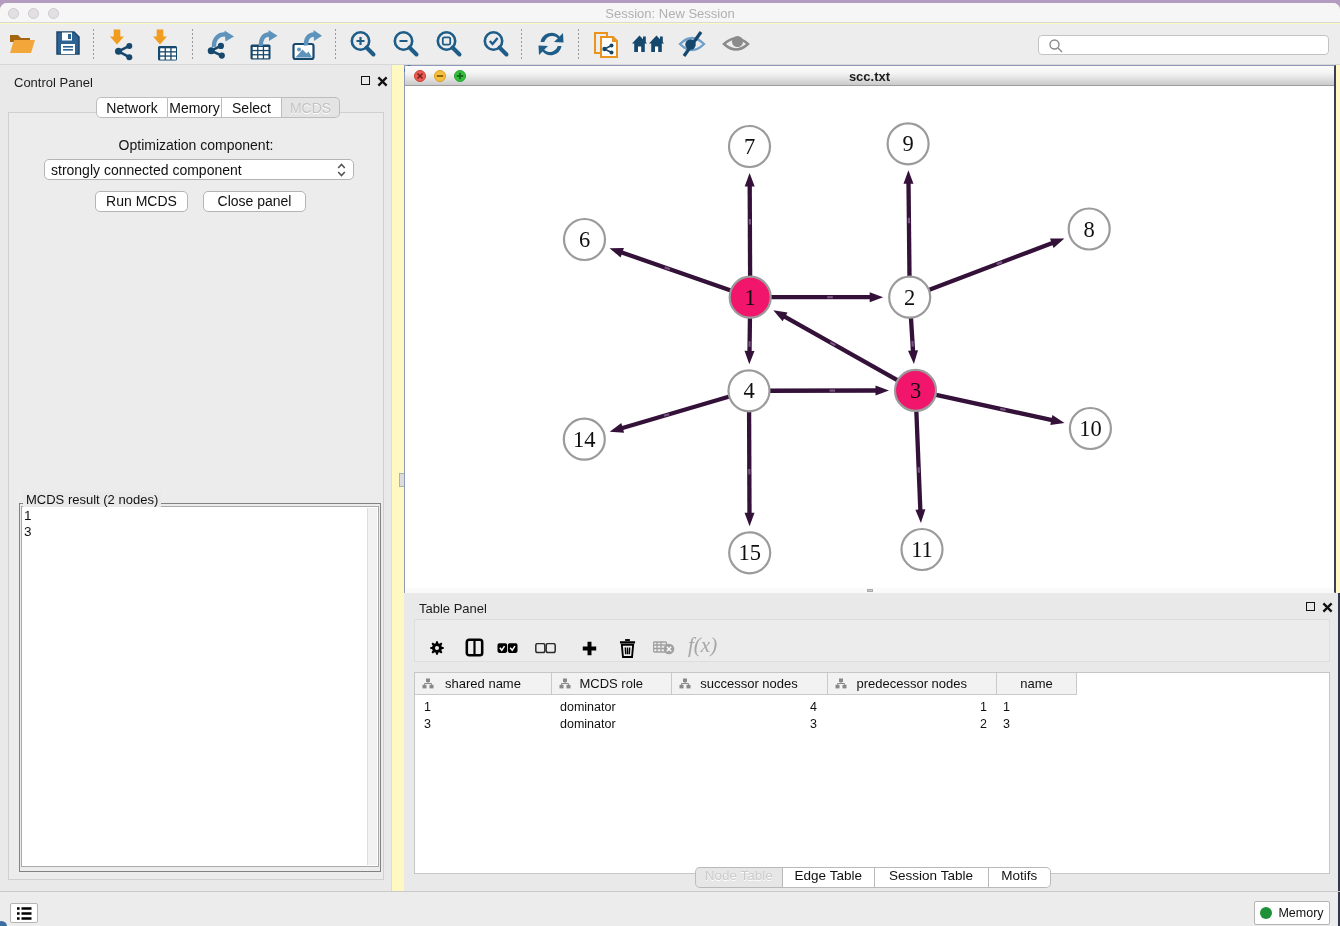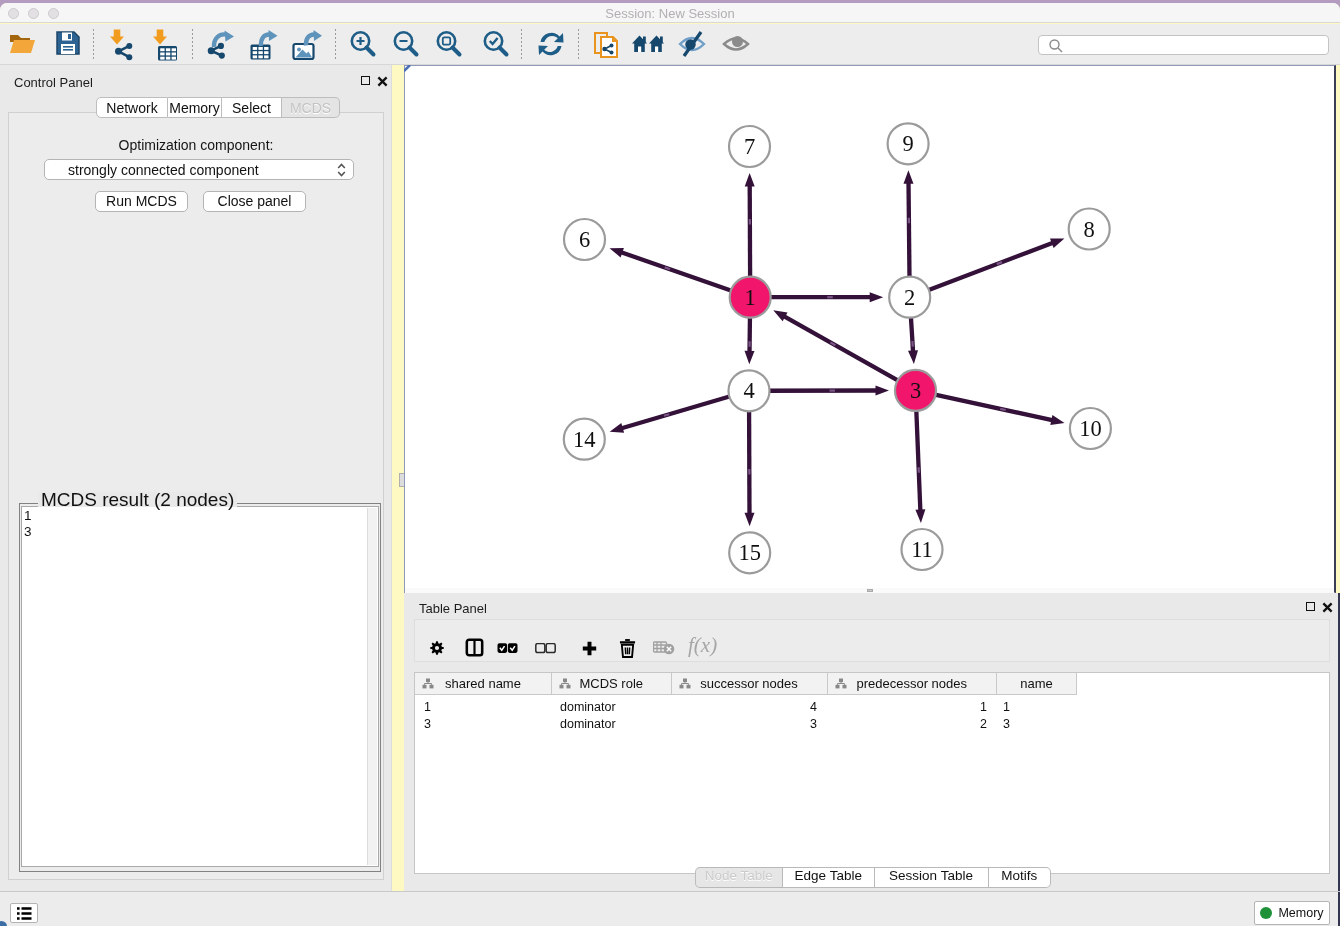--- a/index.html
+++ b/index.html
@@ -180,41 +180,59 @@
         <path d="M1.5 1.5 L10.5 10.5 M10.5 1.5 L1.5 10.5" stroke="#111" stroke-width="2.5"></path>
       </svg>
  <div id="cp-inner"></div>
  <div class="tabs" style="left:96px;top:32px;height:21px">
   <div class="tab first" style="width:72px">Network</div>
   <div class="tab" style="width:54px">Memory</div>
   <div class="tab" style="width:60px">Select</div>
   <div class="tab sel last" style="width:58px">MCDS</div>
  </div>
  <div class="abs" style="left:0;top:72px;width:392px;text-align:center;font-size:14px;color:#141414">Optimization component:</div>
- <div class="macbtn" style="left:44px;top:94px;width:310px;height:21px;justify-content:flex-start;padding-left:23px">strongly connected component
+ <div class="macbtn" style="left:44px;top:94px;width:310px;height:21px;justify-content:flex-start;padding-left:6px">strongly connected component
    <svg class="abs" style="right:7px;top:3px" width="9" height="14" viewBox="0 0 9 14">
           <path d="M1.2 5 L4.5 1.5 L7.8 5 M1.2 9 L4.5 12.5 L7.8 9" fill="none" stroke="#555" stroke-width="1.6"></path>
         </svg>
  </div>
  <div class="macbtn" style="left:95px;top:125.5px;width:93px;height:21px">Run MCDS</div>
  <div class="macbtn" style="left:203px;top:125.5px;width:103px;height:21px">Close panel</div>
  <div class="abs" style="left:19px;top:438px;width:362px;height:369px;border:1px solid #828282"></div>
  <div class="abs" style="left:21px;top:441px;width:358px;height:361px;background:#fff;border:1px solid #a9a9a9">
    <div style="position:absolute;left:2px;top:1px;font-size:13.5px;color:#111;line-height:15.5px">1<br>3</div>
    <div style="position:absolute;right:1px;top:1px;width:10px;height:357px;background:#f2f2f2;border-left:1px solid #ddd"></div>
  </div>
- <div class="abs" style="left:38px;top:427px;height:15px;background:#e9e9e9;padding:0 3px;font-size:19px;color:#111;line-height:15px">MCDS result (2 nodes)</div>
+ <div class="abs" style="left:23px;top:427px;height:15px;background:#e9e9e9;padding:0 3px;font-size:13px;color:#111;line-height:15px">MCDS result (2 nodes)</div>
 </div>
 <div class="abs" style="left:398.5px;top:470px;width:6px;height:14px;background:#dcdcdc;border:1px solid #b0b0b0"></div>
 <div class="abs" style="left:391px;top:62px;width:1px;height:826px;background:#dcdcdc"></div>
 <div id="netframe">
  <svg class="abs" style="left:-1px;top:-1px" width="10" height="10" viewBox="0 0 10 10">
         <path d="M0 0 L10 0 L0 10 z" fill="none"></path>
         <path d="M0 6 L6 0" stroke="#4a6fb5" stroke-width="2.5"></path>
       </svg>
+ <div id="nettitle">
+  <div class="mac" style="left:8.5px;background:#ea5d55;border:1px solid #c93f33">
+          <svg width="10" height="10" viewBox="0 0 10 10" style="position:absolute;left:0;top:0">
+            <path d="M2.5 2.5 L7.5 7.5 M7.5 2.5 L2.5 7.5" stroke="#7e1f17" stroke-width="1.6"></path>
+          </svg>
+        </div>
+  <div class="mac" style="left:29px;background:#f5bf3f;border:1px solid #dda021">
+          <svg width="10" height="10" viewBox="0 0 10 10" style="position:absolute;left:0;top:0">
+            <path d="M1.8 5 h6.4" stroke="#96660d" stroke-width="1.8"></path>
+          </svg>
+        </div>
+  <div class="mac" style="left:49px;background:#33c03f;border:1px solid #25a132">
+          <svg width="10" height="10" viewBox="0 0 10 10" style="position:absolute;left:0;top:0">
+            <path d="M1.8 5 h6.4 M5 1.8 v6.4" stroke="#156a1a" stroke-width="1.8"></path>
+          </svg>
+        </div>
+  <div class="t">scc.txt</div>
+ </div>
  <div id="netcanvas">
 <svg width="929" height="501" viewBox="0 0 929 501" style="position:absolute;left:0;top:0">
 <g stroke="#331138" stroke-width="4.3">
 <line x1="345.2" y1="210.2" x2="344.7" y2="97.5"></line>
 <line x1="345.2" y1="210.2" x2="215.4" y2="165.0"></line>
 <line x1="345.2" y1="210.2" x2="466.7" y2="210.2"></line>
 <line x1="345.2" y1="210.2" x2="344.5" y2="265.8"></line>
 <line x1="504.7" y1="210.2" x2="503.5" y2="94.8"></line>
 <line x1="504.7" y1="210.2" x2="648.7" y2="155.5"></line>
 <line x1="504.7" y1="210.2" x2="508.1" y2="265.5"></line>

